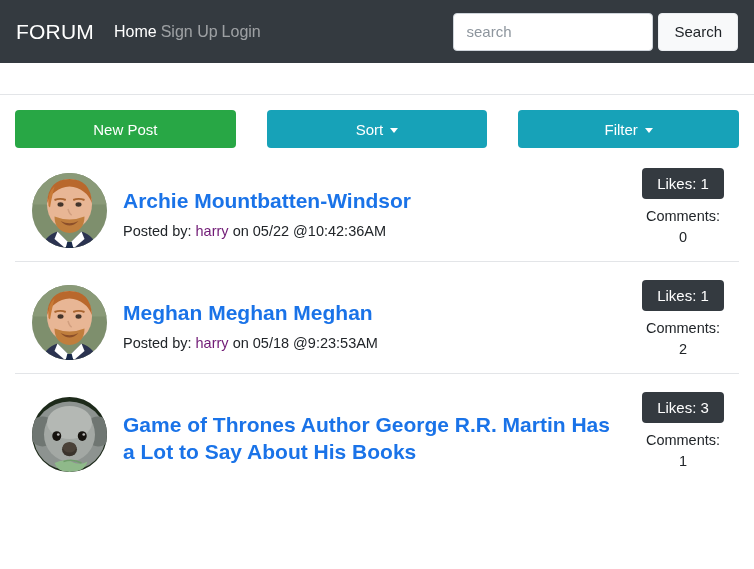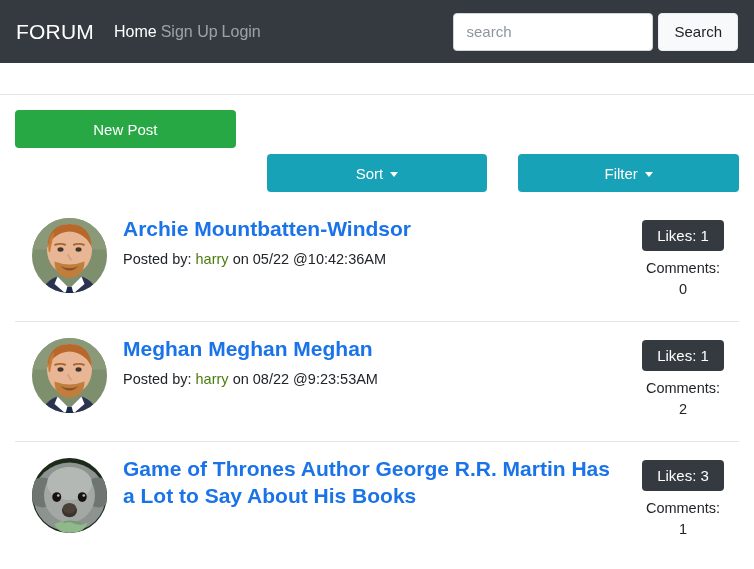--- a/index.html
+++ b/index.html
@@ -99,40 +99,39 @@
     font-size: 15px;
     font-family: "Liberation Sans", sans-serif;
     cursor: pointer;
     display: flex;
     align-items: center;
     justify-content: center;
     gap: 6px;
     white-space: nowrap;
   }
   .btn-green { background: #28a745; }
-  .btn-teal  { background: #17a2b8; margin-top: 44px; }
+  .btn-teal  { background: #17a2b8; }
   .caret {
     display: inline-block;
     width: 0; height: 0;
     border-left: 4.5px solid transparent;
     border-right: 4.5px solid transparent;
     border-top: 5px solid #ffffff;
     margin-left: 1px;
     position: relative;
     top: 1px;
   }
 
   
   .post-list { padding: 0 15px; }
   .post {
     display: flex;
-    align-items: flex-start;
+    align-items: flex-end;
     padding: 14px 0 13px 0;
     border-top: 1px solid #e3e5e8;
-    margin-top: 8px;
   }
   .post:first-child { border-top: none; padding-top: 16px; }
 
   .avatar-cell {
     width: 108px;
     flex: 0 0 108px;
     display: flex;
     justify-content: center;
     padding-top: 2px;
   }
@@ -159,21 +158,21 @@
     text-decoration: none;
     margin: 0 0 6px 0;
   }
   .post-meta {
     font-size: 14.5px;
     color: #212529;
     line-height: 1.5;
     margin-bottom: 5px;
   }
   .post-meta .author {
-    color: #4d7c0f;
+    color: #701a75;
     text-decoration: none;
   }
   .post-excerpt {
     font-size: 14px;
     color: #6c757d;
     line-height: 1.62;
     margin: 0;
   }
 
   .stats-cell {
@@ -301,21 +300,21 @@
           <path d="M50 94 L44 100 L56 100 Z" fill="#1d2235"></path>
           <path d="M47 92 L53 92 L55 100 L45 100 Z" fill="#1a2a4a"></path>
         </svg>
       </div>
     </div>
     <div class="post-body">
       <a class="post-title" href="#">Meghan Meghan Meghan</a>
       <div class="post-meta">
         <span>Posted by:</span>
         <a class="author" href="#">harry</a>
-        <span>on 08/22 @9:23:53AM</span>
+        <span>on 05/18 @9:23:53AM</span>
       </div>
     </div>
     <div class="stats-cell">
       <div class="likes-badge">Likes: 1</div>
       <div class="comments">
         <span>Comments:</span>
         <span class="cm-count">2</span>
       </div>
     </div>
   </div>

